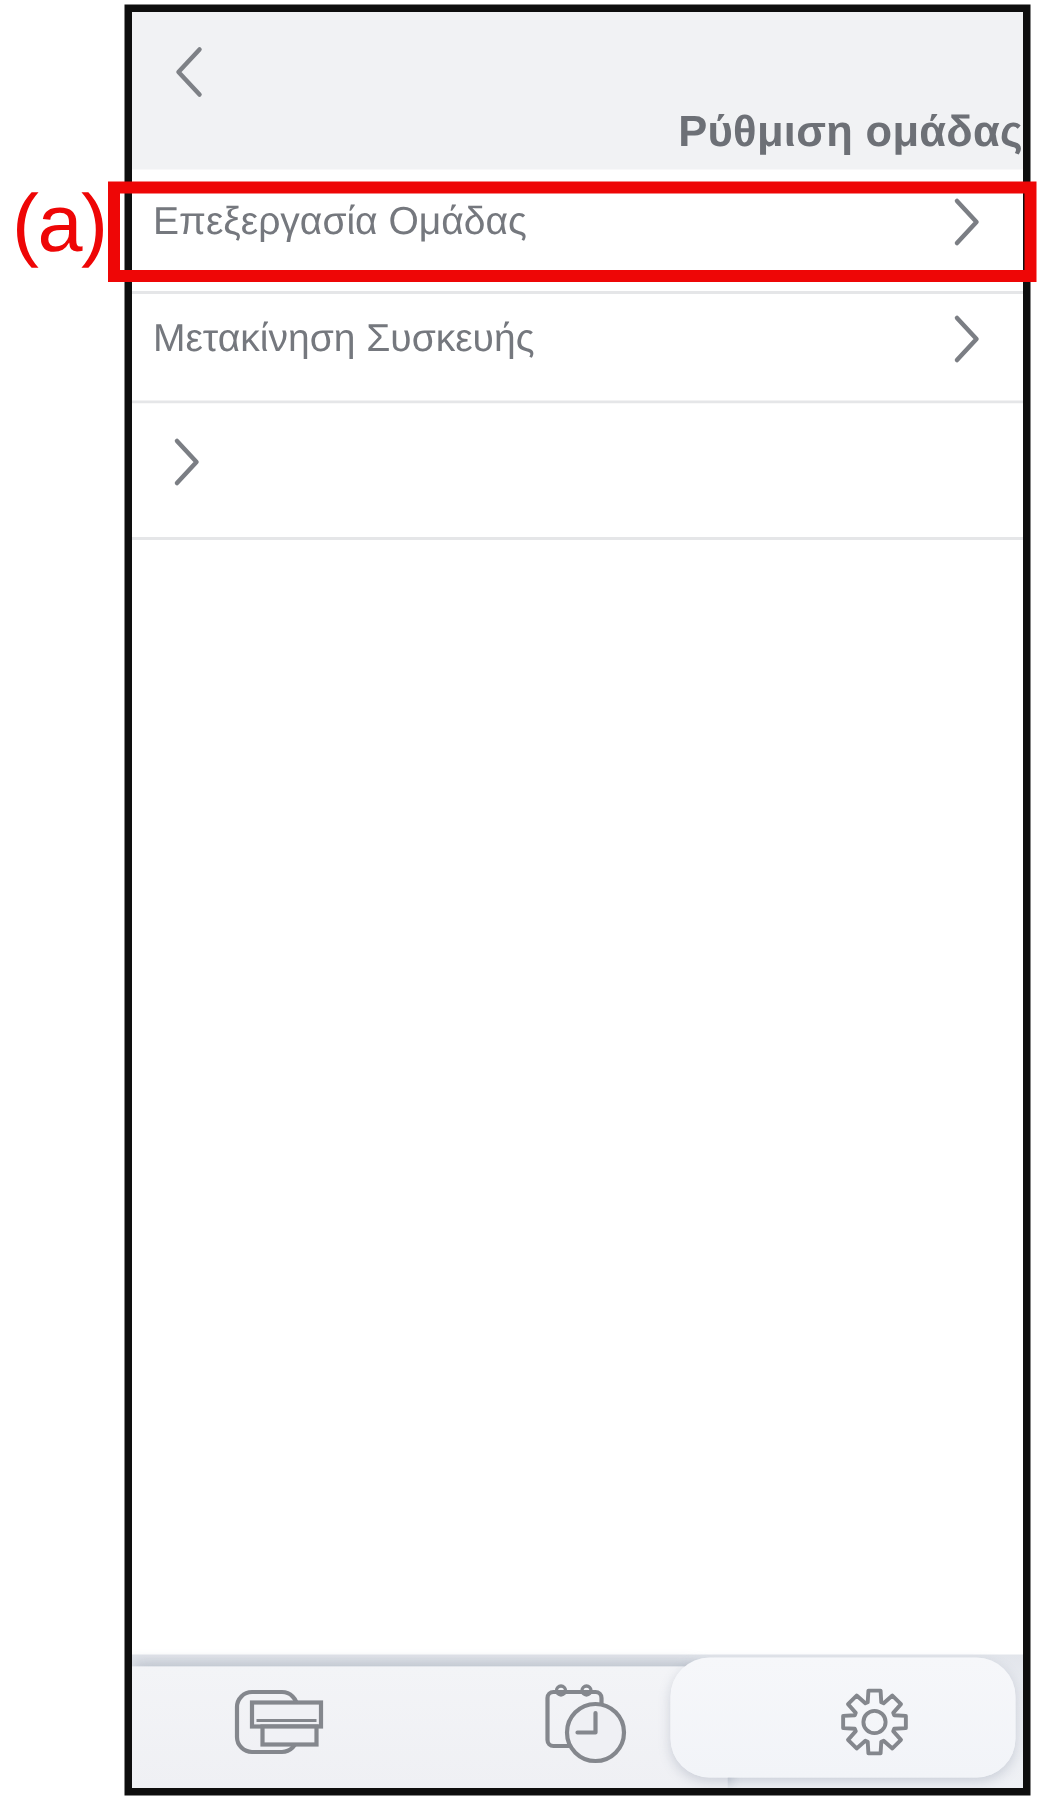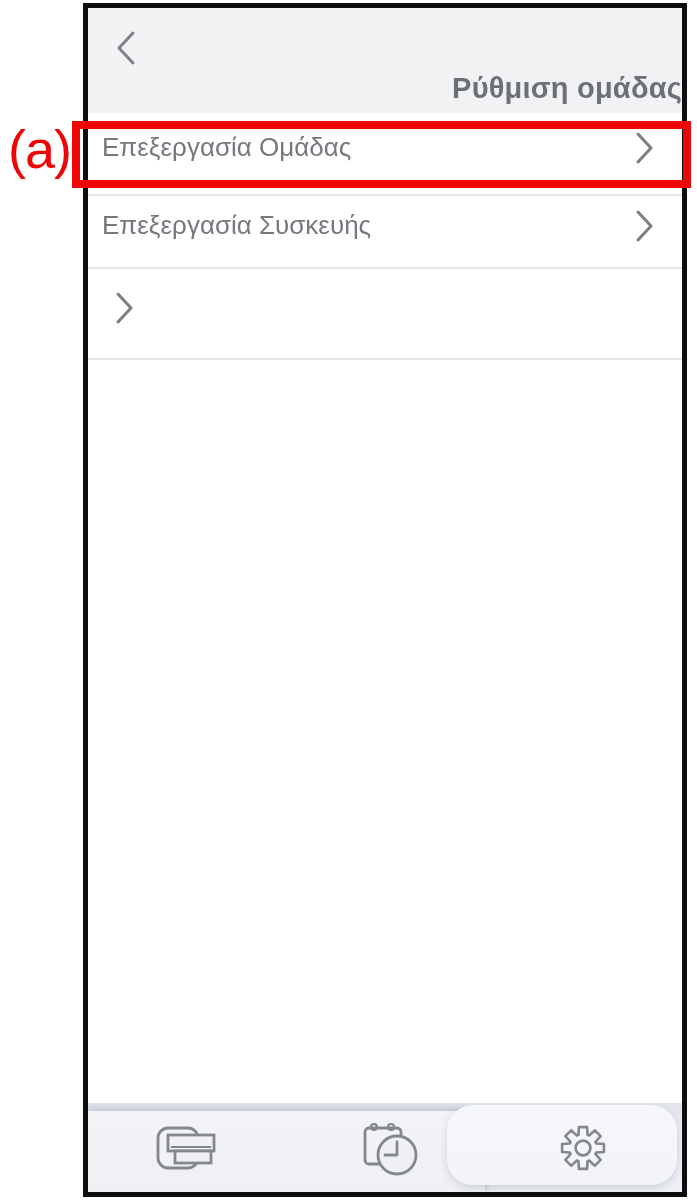--- a/index.html
+++ b/index.html
@@ -74,21 +74,21 @@
     <div class="menu-row h1">
       <span class="menu-label">Επεξεργασία Ομάδας</span>
       <span class="row-chevron">
         <svg width="22" height="36" viewBox="0 0 22 36">
           <polyline points="4,4 17,18 4,32" fill="none" stroke="#7b7e84" stroke-width="3" stroke-linecap="round" stroke-linejoin="round"></polyline>
         </svg>
       </span>
     </div>
 
     <div class="menu-row h2">
-      <span class="menu-label">Επεξεργασία Συσκευής</span>
+      <span class="menu-label">Μετακίνηση Συσκευής</span>
       <span class="row-chevron">
         <svg width="22" height="36" viewBox="0 0 22 36">
           <polyline points="4,4 17,18 4,32" fill="none" stroke="#7b7e84" stroke-width="3" stroke-linecap="round" stroke-linejoin="round"></polyline>
         </svg>
       </span>
     </div>
 
     <div class="menu-row h3">
       <span class="row-chevron">
         <svg width="22" height="36" viewBox="0 0 22 36">

